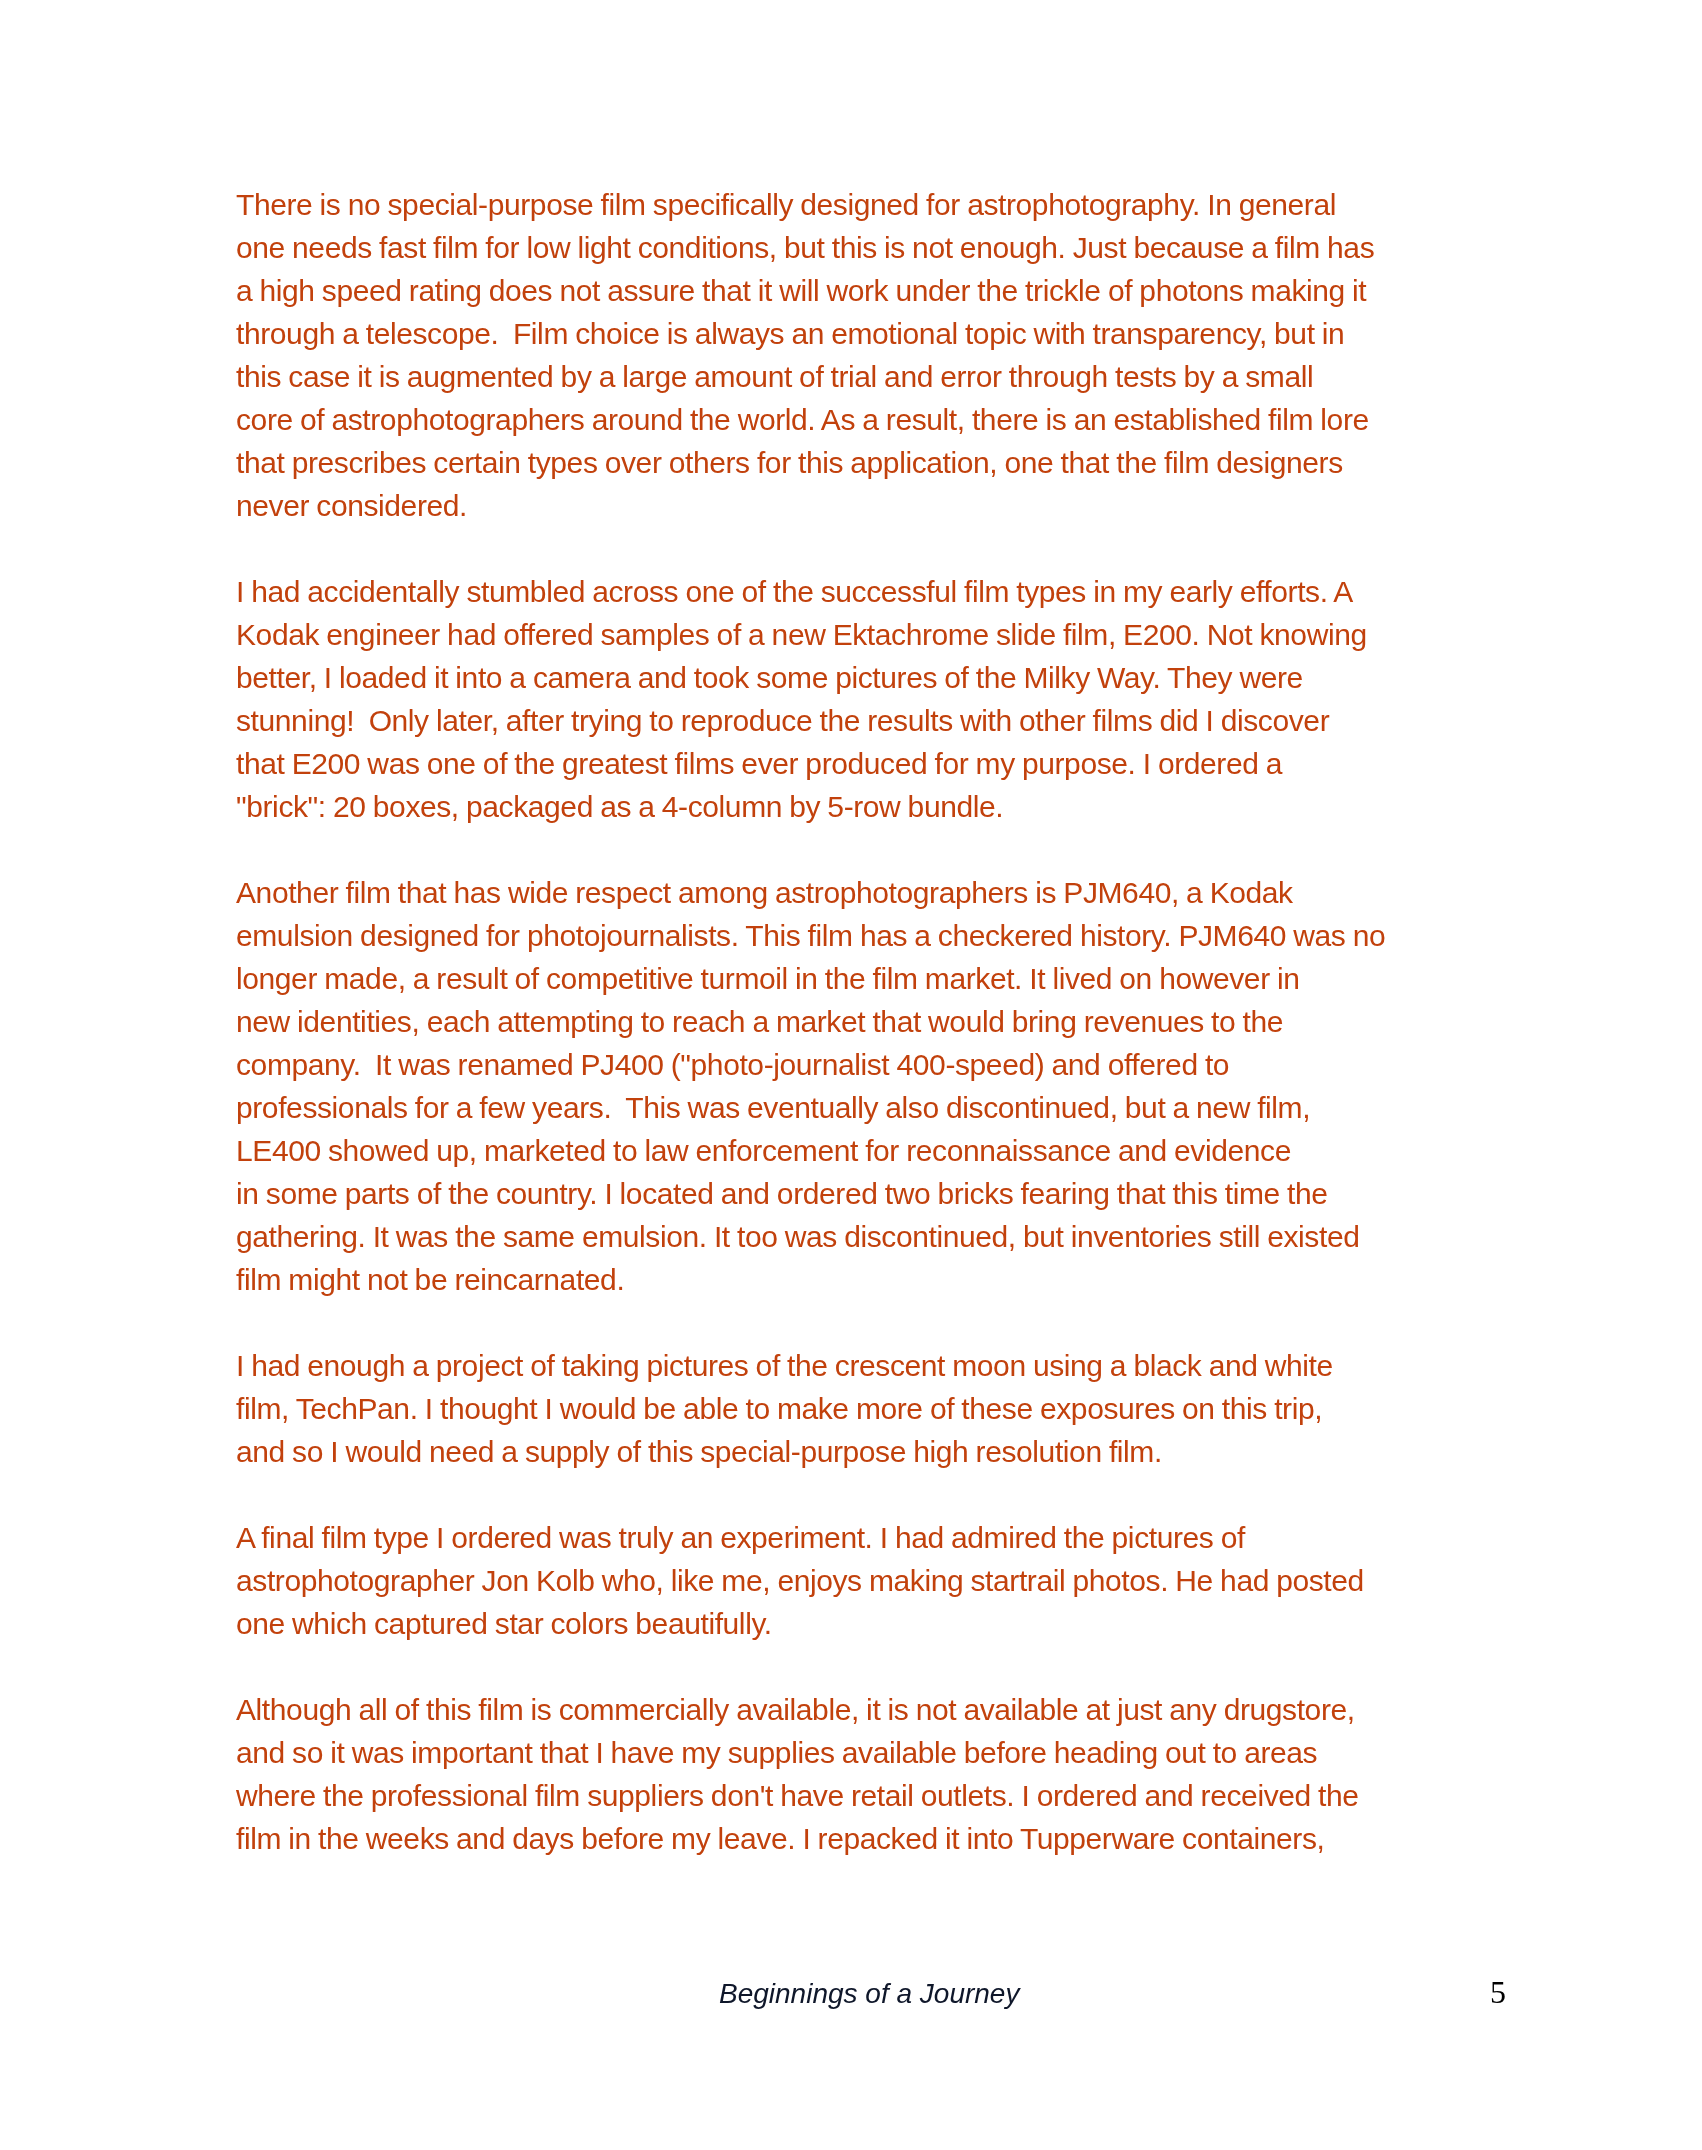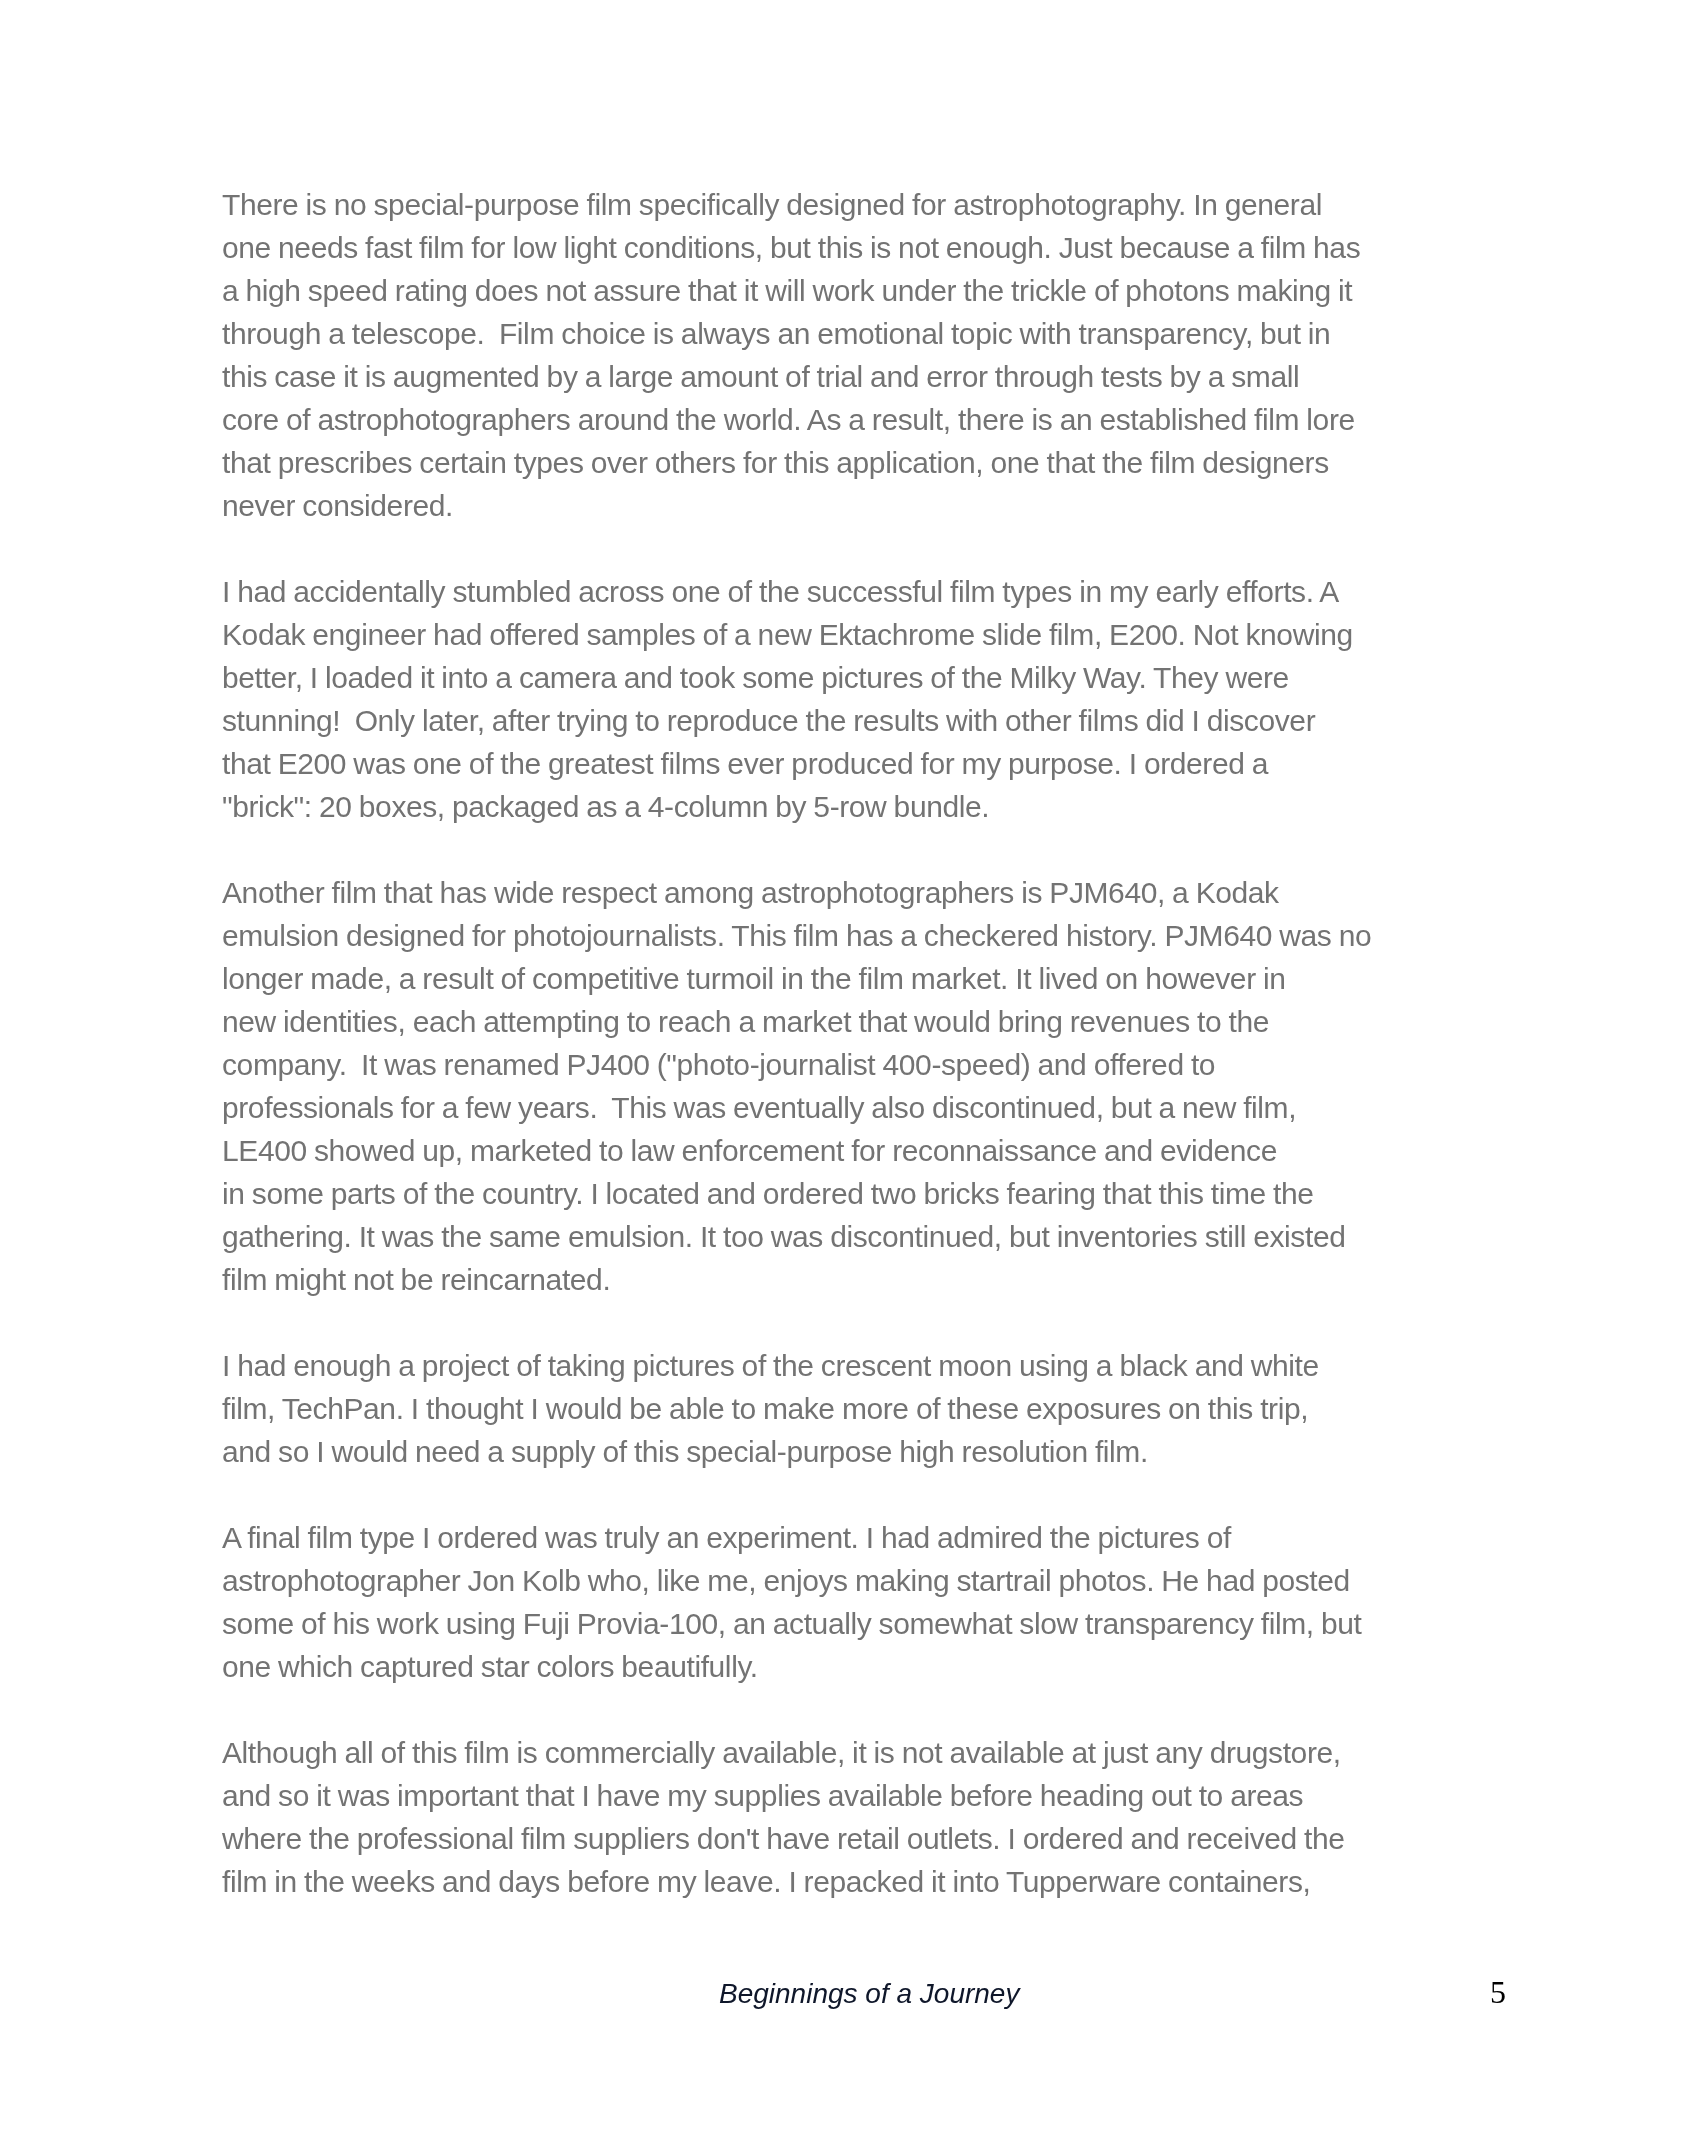--- a/index.html
+++ b/index.html
@@ -1,23 +1,23 @@
 <!DOCTYPE html>
 <html style="font-size:11.2px"><head>
   <meta charset="utf-8">
   <style>
     html, body { margin: 0; padding: 0; background: #ffffff; }
     body { width: 1702px; height: 2151px; position: relative; overflow: hidden; }
     .page {
       position: absolute; left: 0; top: 0; width: 1702px; height: 2151px; background: #ffffff;
     }
     .body-text {
-      position: absolute; left: 222px; top: 183px; width: 1280px;
+      position: absolute; left: 236px; top: 183px; width: 1280px;
       font-family: "Liberation Sans", sans-serif;
-      font-size: 30px; line-height: 43px; color: #737373;
+      font-size: 30px; line-height: 43px; color: #c2410c;
       letter-spacing: -0.4px; word-spacing: -0.7px;
     }
     .line { display: block; white-space: pre; height: 43px; }
     .para { margin: 0 0 43px 0; }
     .footer-title {
       position: absolute; left: 719px; top: 1978px;
       font-family: "Liberation Sans", sans-serif; font-style: italic;
       font-size: 28px; color: #0f172a;
     }
     .page-number {
@@ -61,21 +61,20 @@
         <span class="line">film might not be reincarnated.</span>
       </div>
       <div class="para">
         <span class="line">I had enough a project of taking pictures of the crescent moon using a black and white</span>
         <span class="line">film, TechPan. I thought I would be able to make more of these exposures on this trip,</span>
         <span class="line">and so I would need a supply of this special-purpose high resolution film.</span>
       </div>
       <div class="para">
         <span class="line">A final film type I ordered was truly an experiment. I had admired the pictures of</span>
         <span class="line">astrophotographer Jon Kolb who, like me, enjoys making startrail photos. He had posted</span>
-        <span class="line">some of his work using Fuji Provia-100, an actually somewhat slow transparency film, but</span>
         <span class="line">one which captured star colors beautifully.</span>
       </div>
       <div class="para">
         <span class="line">Although all of this film is commercially available, it is not available at just any drugstore,</span>
         <span class="line">and so it was important that I have my supplies available before heading out to areas</span>
         <span class="line">where the professional film suppliers don't have retail outlets. I ordered and received the</span>
         <span class="line">film in the weeks and days before my leave. I repacked it into Tupperware containers,</span>
       </div>
     </div>
   <div class="footer-title">Beginnings of a Journey</div>

